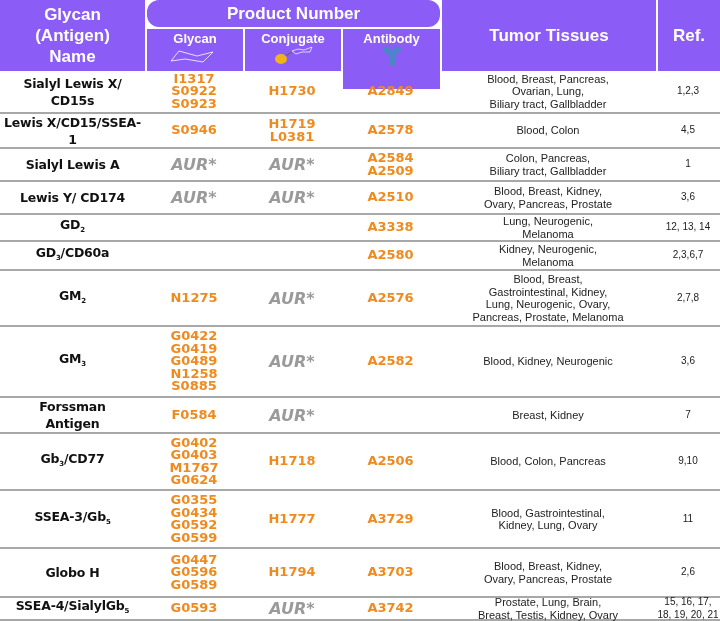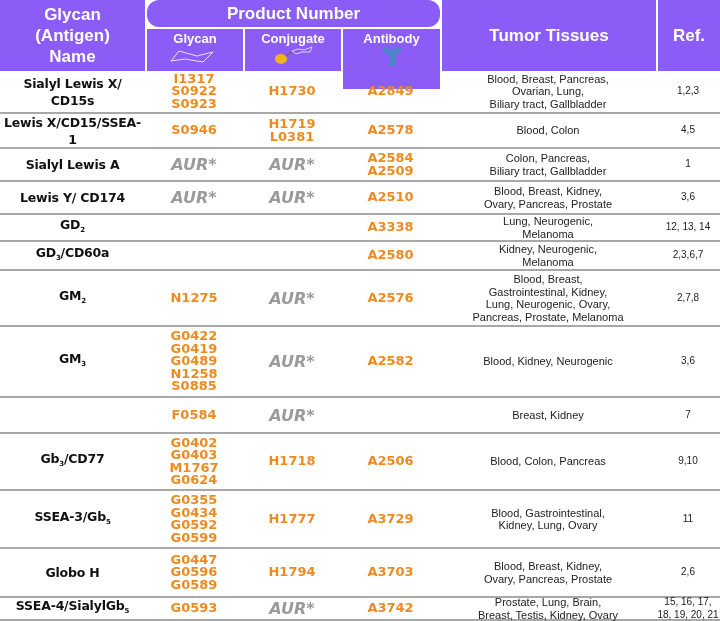--- a/index.html
+++ b/index.html
@@ -225,20 +225,24 @@
           <div class="code">A2582</div>
         </div>
         <div class="cell c-tis">
           <div>Blood, Kidney, Neurogenic</div>
         </div>
         <div class="cell c-ref">
           <div>3,6</div>
         </div>
       </div>
       <div class="row" style="top: 398px; height: 36px;">
+        <div class="cell c-name">
+          <div><span>Forssman</span></div>
+          <div>Antigen</div>
+        </div>
         <div class="cell c-gly">
           <div class="code">F0584</div>
         </div>
         <div class="cell c-con">
           <div class="aur">AUR*</div>
         </div>
         <div class="cell c-ab"></div>
         <div class="cell c-tis">
           <div>Breast, Kidney</div>
         </div>

